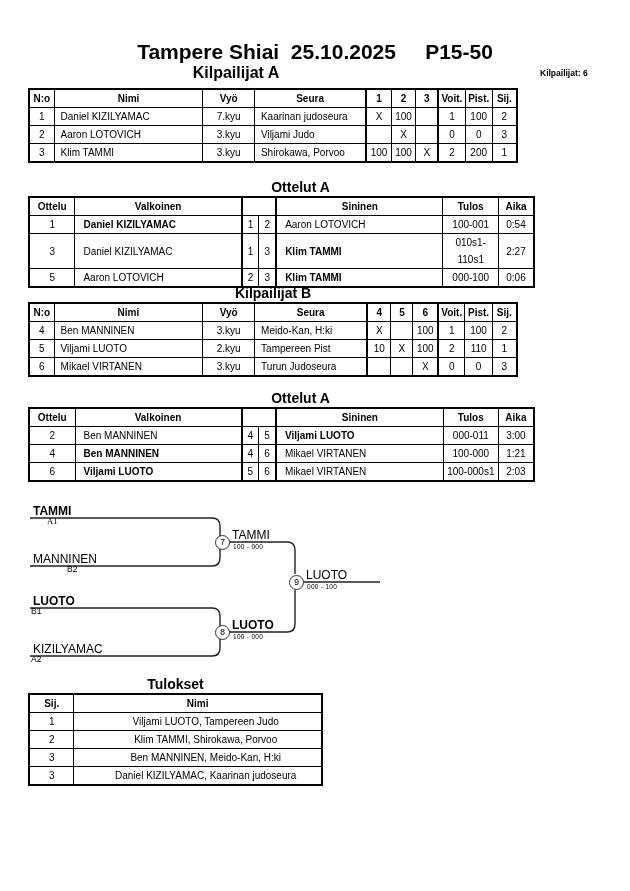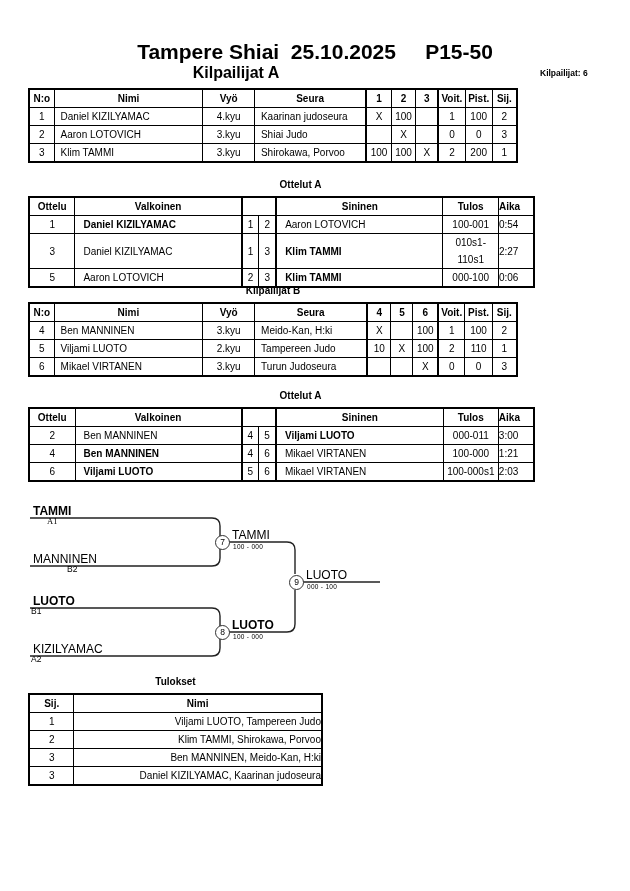--- a/index.html
+++ b/index.html
@@ -50,34 +50,34 @@
   .kt .hdr .c-nimi,.kt .hdr .c-seura{text-align:center;padding-left:0;}
 
   
   .ot{width:507px;}
   .ot .o-no{width:48px;text-align:center;}
   .ot .o-white{width:180px;text-align:left;padding-left:8px;}
   .ot .o-n1{width:18px;text-align:center;border-left:2px solid #000;}
   .ot .o-n2{width:18px;text-align:center;border-right:2px solid #000;}
   .ot .o-blue{width:182px;text-align:left;padding-left:8px;margin-top:16px;}
   .ot .o-res{width:60px;text-align:center;}
-  .ot .o-time{width:37px;text-align:left;}
+  .ot .o-time{width:37px;text-align:center;}
   .ot .hdr .o-white,.ot .hdr .o-blue{text-align:center;padding-left:0;}
   .ot .hdr .o-n1,.ot .hdr .o-n2{border-left:none;border-right:none;}
   .ot .hdr .o-n1{border-left:2px solid #000;}
   .ot .hdr .o-n2{border-right:2px solid #000;}
   .bold{font-weight:bold;}
 
   
   .tt{width:295px;}
   .tt .t-sij{width:46px;text-align:center;}
-  .tt .t-nimi{width:246px;text-align:right;padding-left:16px;}
+  .tt .t-nimi{width:246px;text-align:center;padding-left:16px;}
   .tt .hdr .t-nimi{text-align:center;padding-left:0;}
 
-  .sec-title{font-size:10px;font-weight:bold;text-align:center;}
+  .sec-title{font-size:14px;font-weight:bold;text-align:center;}
 
   
   #bracket{top:498px;left:0;width:630px;height:180px;}
   .bk-name{position:absolute;font-size:12px;white-space:nowrap;}
   .bk-name.b{font-weight:bold;}
   .bk-code{position:absolute;font-size:8.5px;white-space:nowrap;}
   .bk-score{position:absolute;font-size:6.5px;white-space:nowrap;letter-spacing:0.3px;}
   .circ{
     position:absolute;width:13px;height:13px;border:1px solid #333;
     border-radius:50%;background:#fff;font-size:8.5px;line-height:13px;
@@ -103,34 +103,34 @@
     <td class="c-m first">1</td>
     <td class="c-m">2</td>
     <td class="c-m">3</td>
     <td class="c-v">Voit.</td>
     <td class="c-p">Pist.</td>
     <td class="c-s">Sij.</td>
   </tr>
   <tr>
     <td class="c-no">1</td>
     <td class="c-nimi">Daniel KIZILYAMAC</td>
-    <td class="c-vyo">4.kyu</td>
+    <td class="c-vyo">7.kyu</td>
     <td class="c-seura">Kaarinan judoseura</td>
     <td class="c-m first">X</td>
     <td class="c-m">100</td>
     <td class="c-m"></td>
     <td class="c-v">1</td>
     <td class="c-p">100</td>
     <td class="c-s">2</td>
   </tr>
   <tr>
     <td class="c-no">2</td>
     <td class="c-nimi">Aaron LOTOVICH</td>
     <td class="c-vyo">3.kyu</td>
-    <td class="c-seura">Shiai Judo</td>
+    <td class="c-seura">Viljami Judo</td>
     <td class="c-m first"></td>
     <td class="c-m">X</td>
     <td class="c-m"></td>
     <td class="c-v">0</td>
     <td class="c-p">0</td>
     <td class="c-s">3</td>
   </tr>
   <tr>
     <td class="c-no">3</td>
     <td class="c-nimi">Klim TAMMI</td>
@@ -218,21 +218,21 @@
     <td class="c-m"></td>
     <td class="c-m">100</td>
     <td class="c-v">1</td>
     <td class="c-p">100</td>
     <td class="c-s">2</td>
   </tr>
   <tr>
     <td class="c-no">5</td>
     <td class="c-nimi">Viljami LUOTO</td>
     <td class="c-vyo">2.kyu</td>
-    <td class="c-seura">Tampereen Judo</td>
+    <td class="c-seura">Tampereen Pist</td>
     <td class="c-m first">10</td>
     <td class="c-m">X</td>
     <td class="c-m">100</td>
     <td class="c-v">2</td>
     <td class="c-p">110</td>
     <td class="c-s">1</td>
   </tr>
   <tr>
     <td class="c-no">6</td>
     <td class="c-nimi">Mikael VIRTANEN</td>

